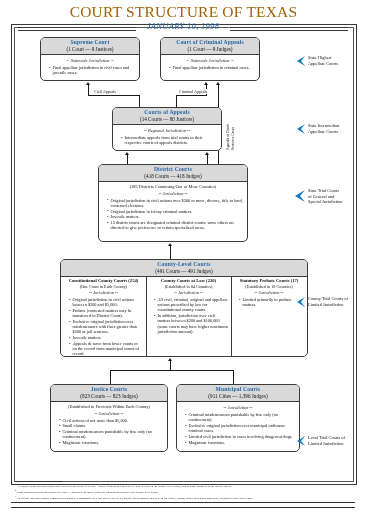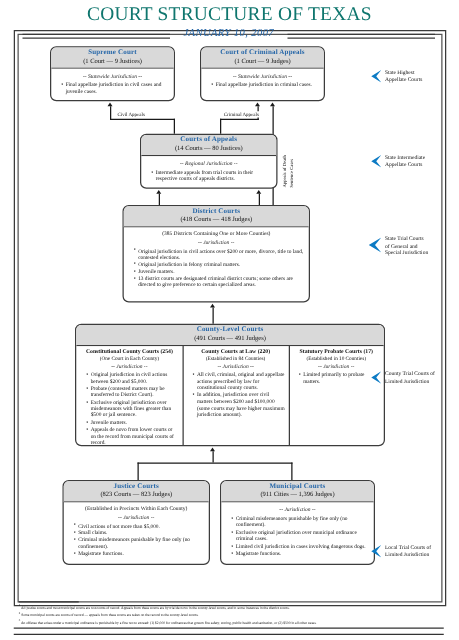--- a/index.html
+++ b/index.html
@@ -1,20 +1,20 @@
 <!DOCTYPE html>
 <html><head>
 <meta charset="utf-8">
 <style>
   html,body{margin:0;padding:0;background:#ffffff;}
   body{width:367px;height:512px;font-family:"Liberation Serif",serif;color:#000;overflow:hidden;position:relative;}
   .page{position:absolute;left:0;top:0;width:367px;height:512px;}
 
   .title{position:absolute;left:0;top:3px;width:367px;text-align:center;
-    font-family:"Liberation Serif",serif;color:#0f766e;font-size:15.5px;
+    font-family:"Liberation Serif",serif;color:#a16207;font-size:15.5px;
     letter-spacing:.2px;font-variant:small-caps;font-weight:400;}
 
   .outerframe{position:absolute;left:11px;top:24px;width:344px;height:459px;
     border:1.6px solid #3a3a3a;background:#fff;}
   .outerframe:after{content:"";position:absolute;left:2px;top:2px;right:2px;bottom:2px;border:0.8px solid #555;}
   .bottomrule{position:absolute;left:11px;top:502px;width:344px;height:4px;border-top:1.4px solid #333;border-bottom:1.4px solid #333;}
 
   .datebar{position:absolute;left:18px;top:22px;width:330px;height:12px;}
   .datebar .ln{position:absolute;top:5px;height:0;border-top:1.2px solid #3a3a3a;}
   .datebar .l1{left:0;width:118px;border-bottom:1.2px solid #3a3a3a;height:2px;}
@@ -58,21 +58,21 @@
 <div class="page">
 
   <div class="title">COURT STRUCTURE OF TEXAS</div>
 
   <div class="outerframe"></div>
   <div class="bottomrule"></div>
 
   <div class="datebar">
     <div class="ln l1"></div>
     <div class="ln l2"></div>
-    <div class="dt">JANUARY 10, 2007</div>
+    <div class="dt">JANUARY 10, 1998</div>
   </div>
 
   <div class="box" style="left:40px;top:37px;width:100px;height:44px;">
     <div class="hdr">
       <div class="h1">Supreme Court</div>
       <div class="h2">(1 Court — 9 Justices)</div>
     </div>
     <div class="bdy">
       <div class="jur">-- Statewide Jurisdiction --</div>
       <ul>

